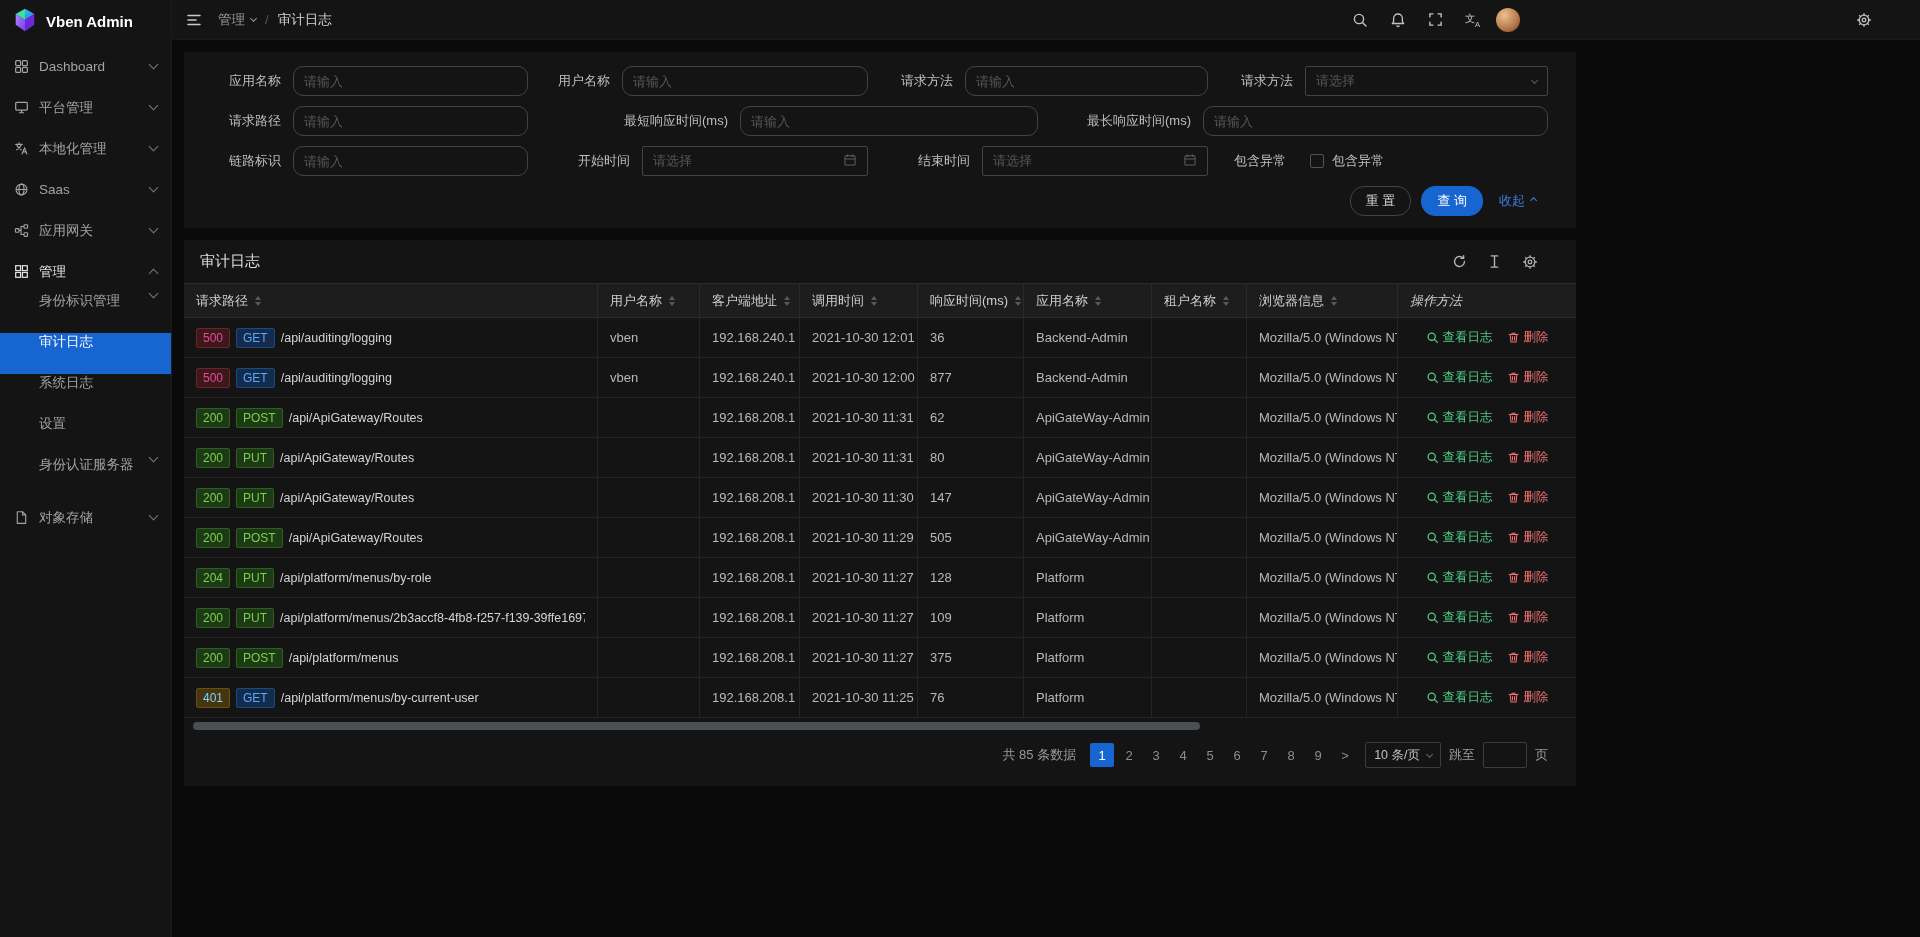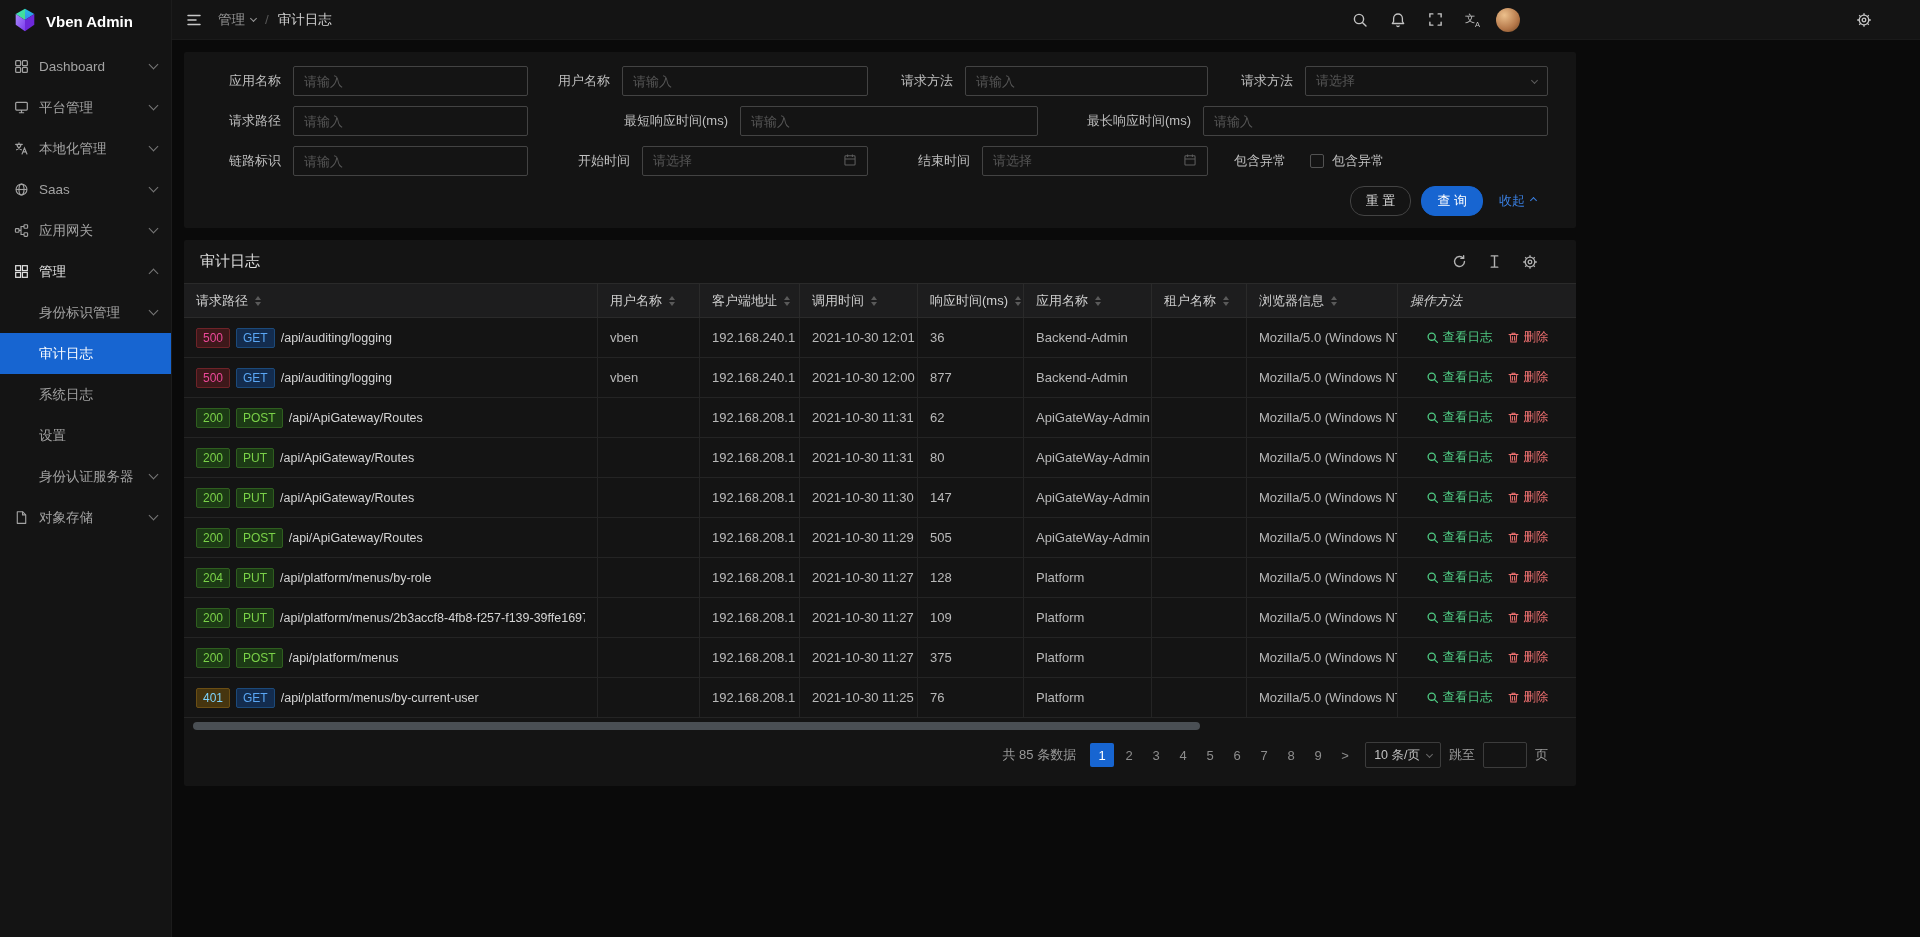--- a/index.html
+++ b/index.html
@@ -13,21 +13,21 @@
 
   
   .sidebar { width:172px; flex:none; background:#141414; border-right:1px solid #1c1c1c; }
   .logo { height:42px; display:flex; align-items:center; gap:8px; padding:0 12px; }
   .logo-text { color:#ffffff; font-size:15px; font-weight:bold; white-space:nowrap; }
   .menu { padding-top:4px; }
   .m-item { height:41px; display:flex; align-items:center; padding:0 14px; color:#a3a3a3; font-size:13.5px; cursor:pointer; }
   .m-item .m-icon { width:16px; height:16px; margin-right:9px; display:flex; align-items:center; }
   .m-item .m-label { flex:1; white-space:nowrap; overflow:hidden; }
   .m-item.expanded, .m-item.expanded .m-icon { color:#e2e2e2; }
-  .m-sub { height:41px; display:flex; align-items:center; padding:0 14px 0 39px; color:#a3a3a3; font-size:13.5px; cursor:pointer;gap:8px; }
+  .m-sub { height:41px; display:flex; padding:0 14px 0 39px; color:#a3a3a3; font-size:13.5px; cursor:pointer;gap:8px; }
   .m-sub .m-label { flex:1; white-space:nowrap; }
   .m-sub.active { background:#1765d1; color:#ffffff; }
   .menu .chev { color:#787878; }
 
   
   .chev { display:inline-block; width:7px; height:7px; border-right:1.3px solid currentColor; border-bottom:1.3px solid currentColor; transform:rotate(45deg); flex:none; position:relative; top:-2px; }
   .chev.up { transform:rotate(225deg); top:2px; }
   .chev.tiny { width:5px; height:5px; top:-1px; }
   .caret { display:block; width:0; height:0; border-left:3.5px solid transparent; border-right:3.5px solid transparent; }
   .caret.up { border-bottom:4px solid #5a5a5a; margin-bottom:2px; }
@@ -51,21 +51,21 @@
   .content { flex:1; padding:12px 0 0 12px; background:#0a0a0a; }
   .panel { width:1392px; background:#141414; border-radius:2px; }
 
   
   .filter-panel { padding:14px 16px 12px; }
   .f-row { display:grid; grid-template-columns:repeat(4,1fr); margin-bottom:10px; }
   .f-row.r2 { grid-template-columns:25% 37.5% 37.5%; }
   .f-cell { display:flex; align-items:center; padding-right:12px; min-width:0; }
   .f-label { flex:1; text-align:right; padding-right:12px; color:#bfbfbf; font-size:13px; white-space:nowrap; }
   .f-cell.chk .f-label { flex:0 0 auto; padding-left:14px; }
-  .f-input { height:30px; background:transparent; border:1px solid #434343; border-radius:2px; color:#d9d9d9; font-size:13px; padding:0 10px; outline:none; font-family:inherit; flex:none; }
+  .f-input { height:30px; background:transparent; border:1px solid #434343; border-radius:10px; color:#d9d9d9; font-size:13px; padding:0 10px; outline:none; font-family:inherit; flex:none; }
   .f-input::placeholder { color:#565656; }
   .f-select, .f-date { height:30px; border:1px solid #434343; border-radius:2px; display:flex; align-items:center; justify-content:space-between; padding:0 10px; cursor:pointer; flex:none; }
   .ph { color:#565656; font-size:13px; }
   .f-select .chev, .f-date .dicon { color:#5d5d5d; }
   .w235{width:235px}.w246{width:246px}.w243{width:243px}.w298{width:298px}.w345{width:345px}.w226{width:226px}
   .checkbox { width:14px; height:14px; border:1px solid #525252; border-radius:2px; margin:0 8px 0 12px; background:transparent; cursor:pointer; flex:none; }
   .chk-text { color:#bfbfbf; font-size:13px; }
   .f-actions { display:flex; justify-content:flex-end; align-items:center; gap:10px; margin-top:4px; padding-right:24px; }
   .btn { height:30px; padding:0 15px; border-radius:14px; font-size:13px; display:flex; align-items:center; cursor:pointer; font-family:inherit; }
   .btn.ghost { background:transparent; border:1px solid #434343; color:#d9d9d9; }

